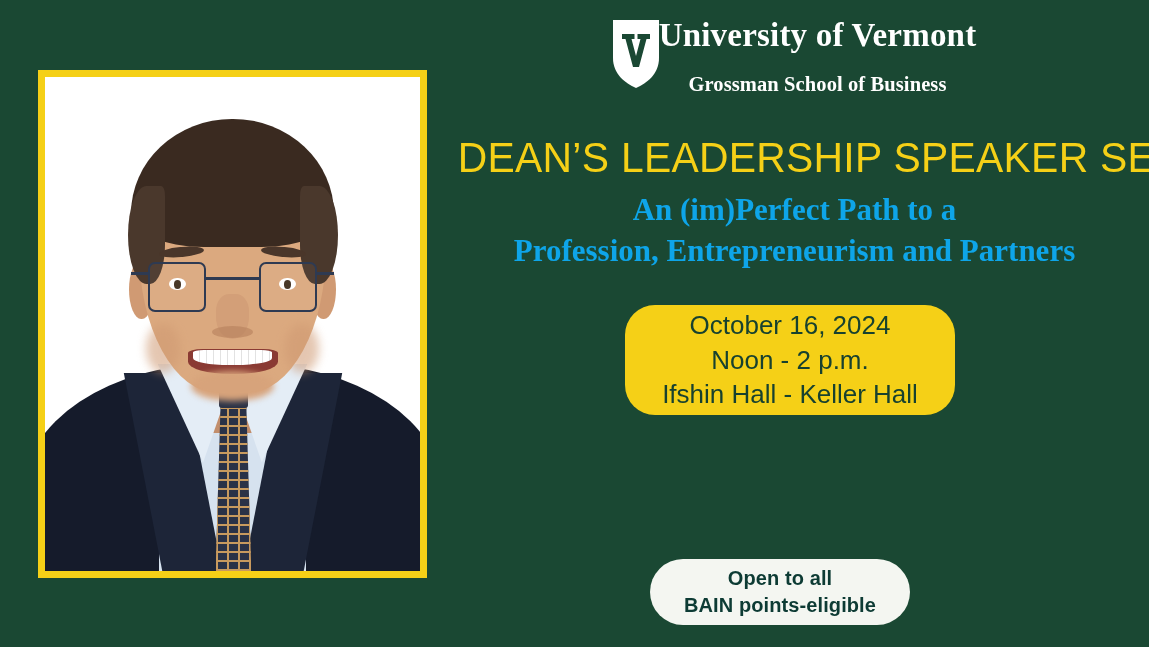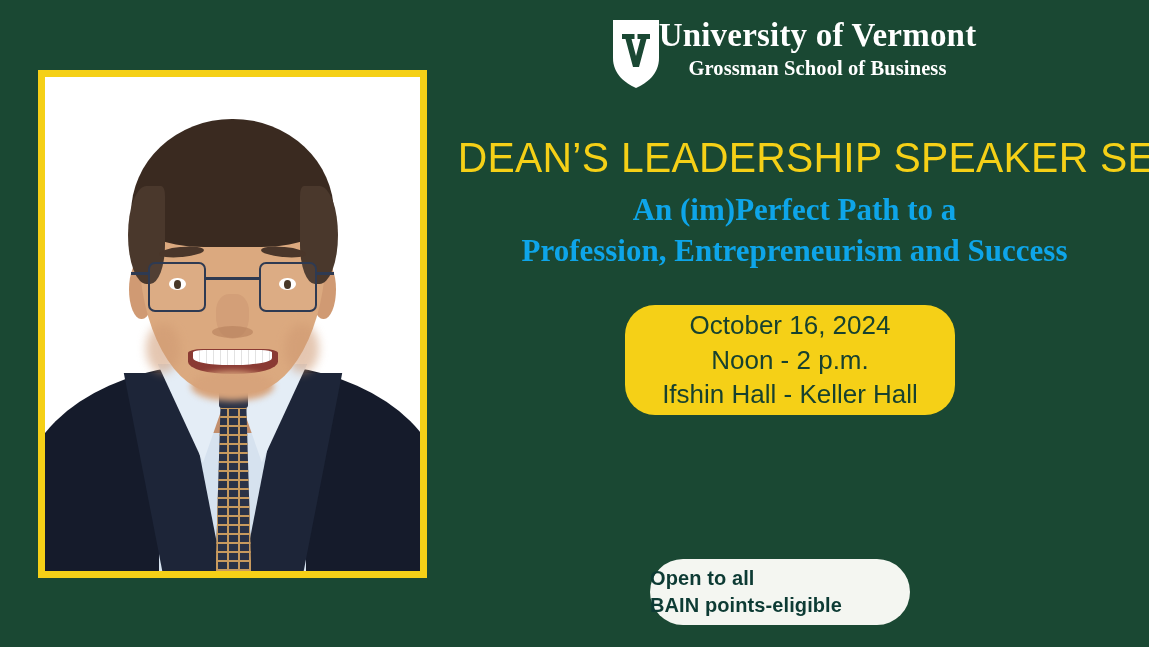--- a/index.html
+++ b/index.html
@@ -368,21 +368,21 @@
     letter-spacing: .2px;
     line-height: 1.06;
     white-space: nowrap;
   }
   .school-name {
     font-family: "Liberation Serif", serif;
     font-size: 20.5px;
     font-weight: 700;
     color: #ffffff;
     letter-spacing: .1px;
-    margin-top: 4px;
+    margin-top: 20px;
     white-space: nowrap;
   }
 
   
   .series-title {
     position: absolute;
     left: 0;
     top: 133px;
     width: 709px;
     text-align: center;
@@ -467,21 +467,21 @@
   .pill {
     position: absolute;
     left: 210px;
     top: 559px;
     width: 260px;
     height: 66px;
     background: #f4f6f1;
     border-radius: 33px;
     display: flex;
     flex-direction: column;
-    align-items: flex-start;
+    align-items: center;
     justify-content: center;
   }
   .pill-line {
     font-family: "Liberation Sans", sans-serif;
     font-size: 20px;
     font-weight: 700;
     color: #0d3b34;
     line-height: 1.36;
     letter-spacing: .1px;
     white-space: nowrap;
@@ -544,21 +544,21 @@
       <div class="wordmark">
         <div class="uni-name">University of Vermont</div>
         <div class="school-name">Grossman School of Business</div>
       </div>
     </div>
 
     <div class="series-title">DEAN’S LEADERSHIP SPEAKER SERIES</div>
 
     <div class="talk-title">
       <span class="talk-line">An (im)Perfect Path to a</span>
-      <span class="talk-line">Profession, Entrepreneurism and Success</span>
+      <span class="talk-line">Profession, Entrepreneurism and Partners</span>
     </div>
 
     <div class="details-box">
       <div class="details-line">October 16, 2024</div>
       <div class="details-line">Noon - 2 p.m.</div>
       <div class="details-line">Ifshin Hall - Keller Hall</div>
     </div>
 
 
     <div class="pill">

